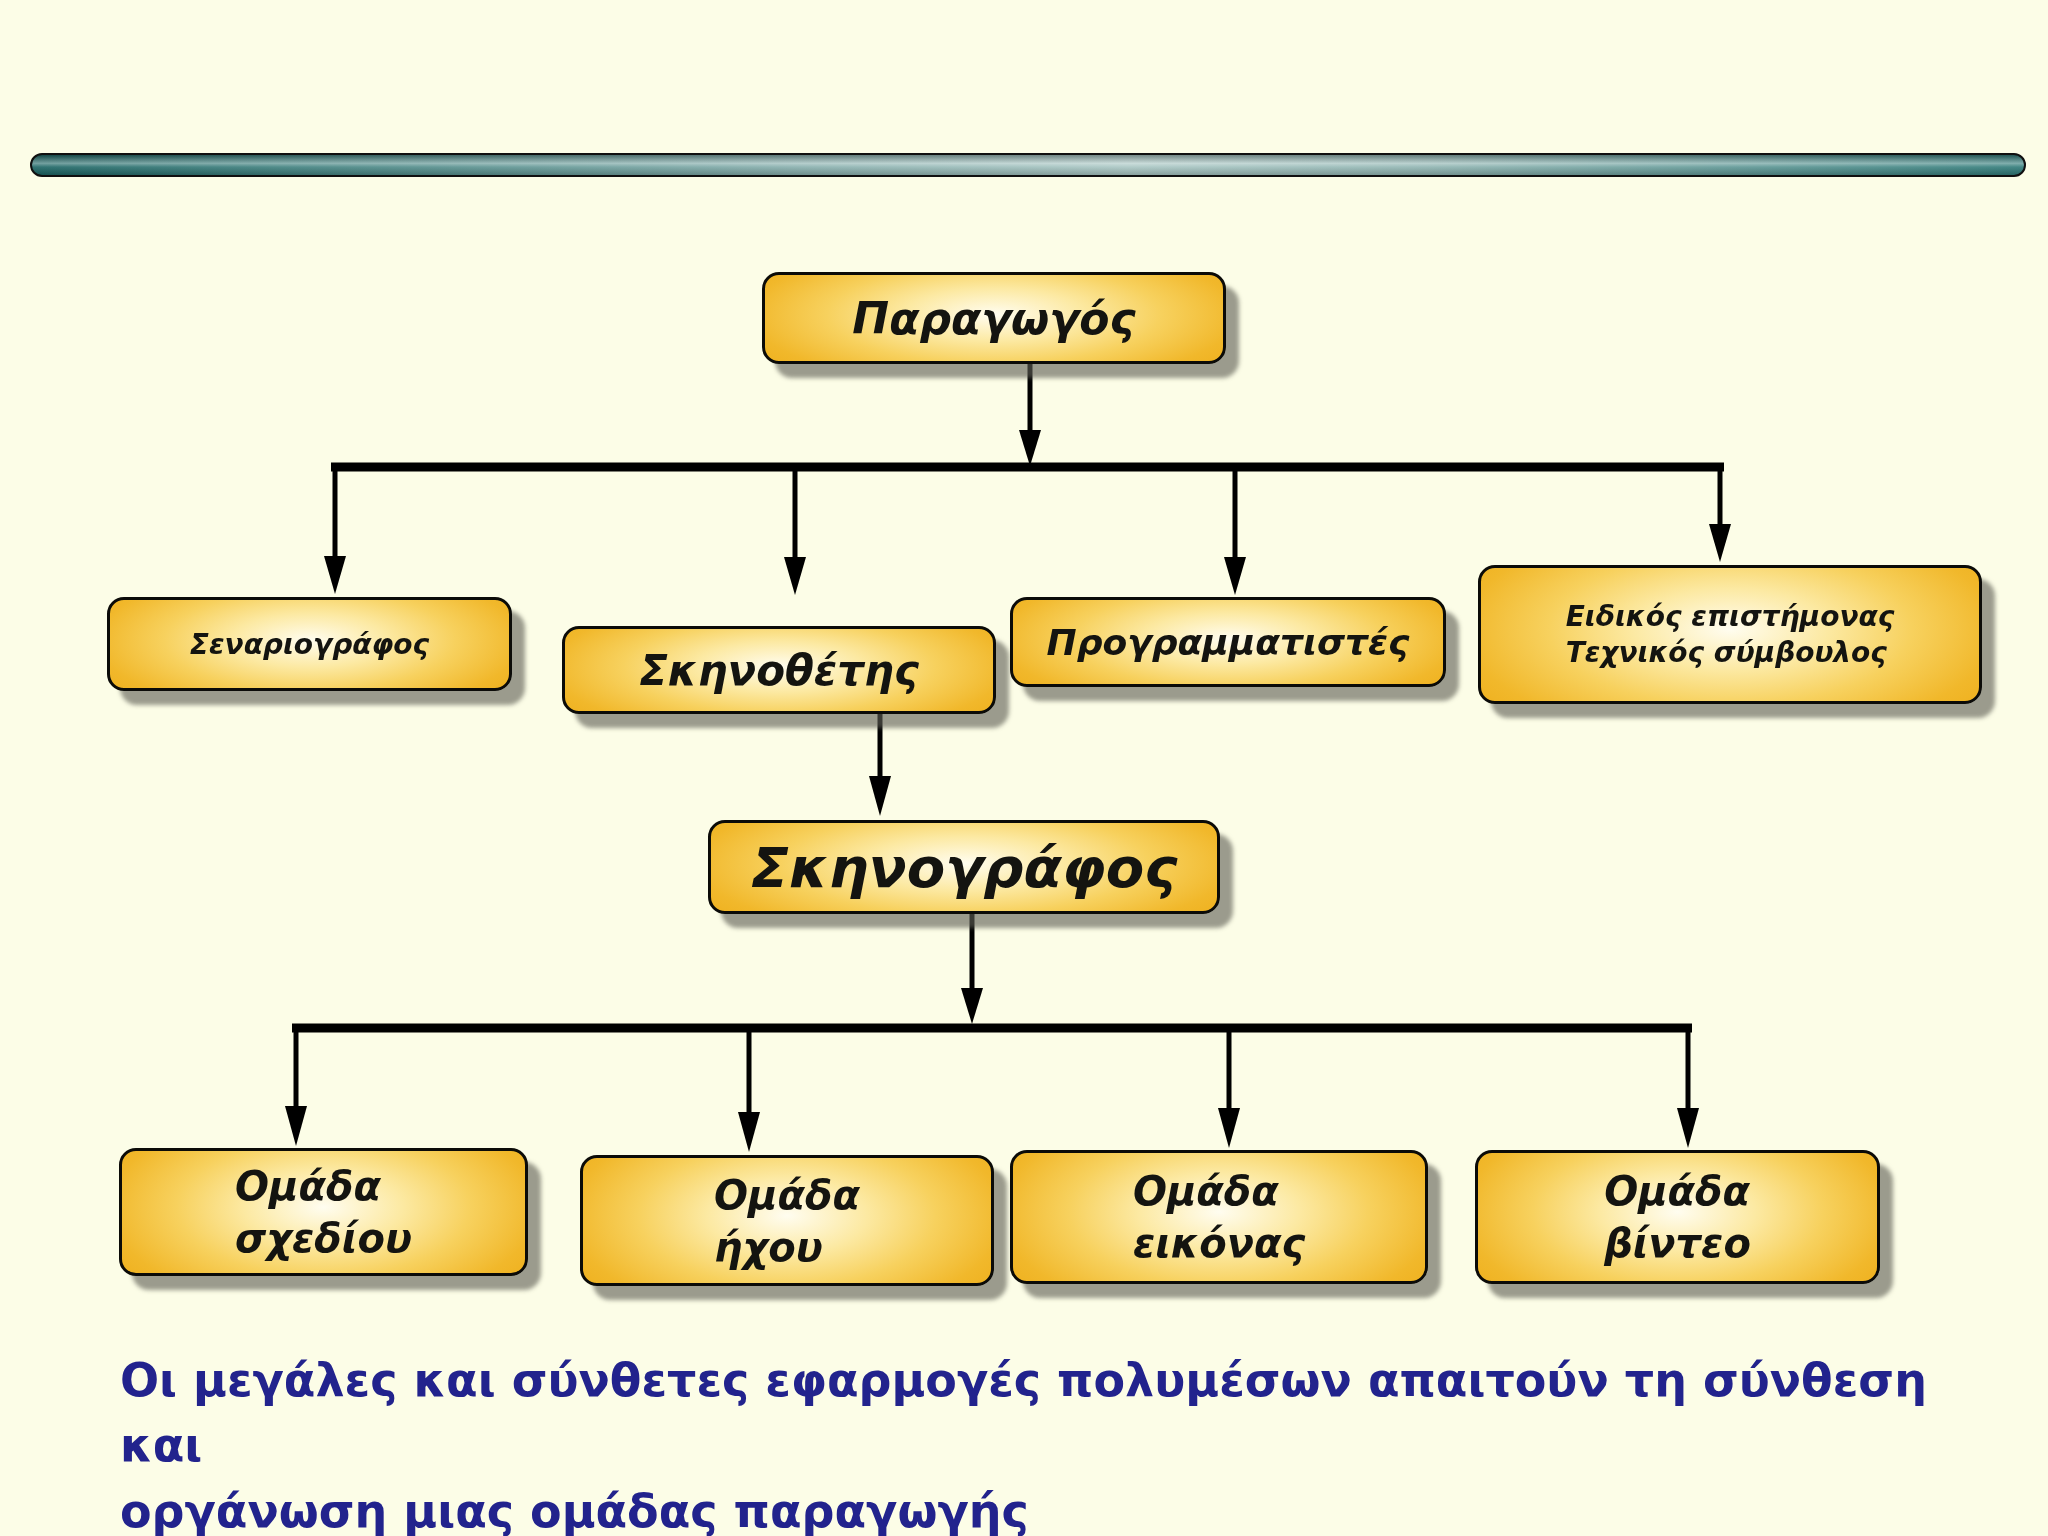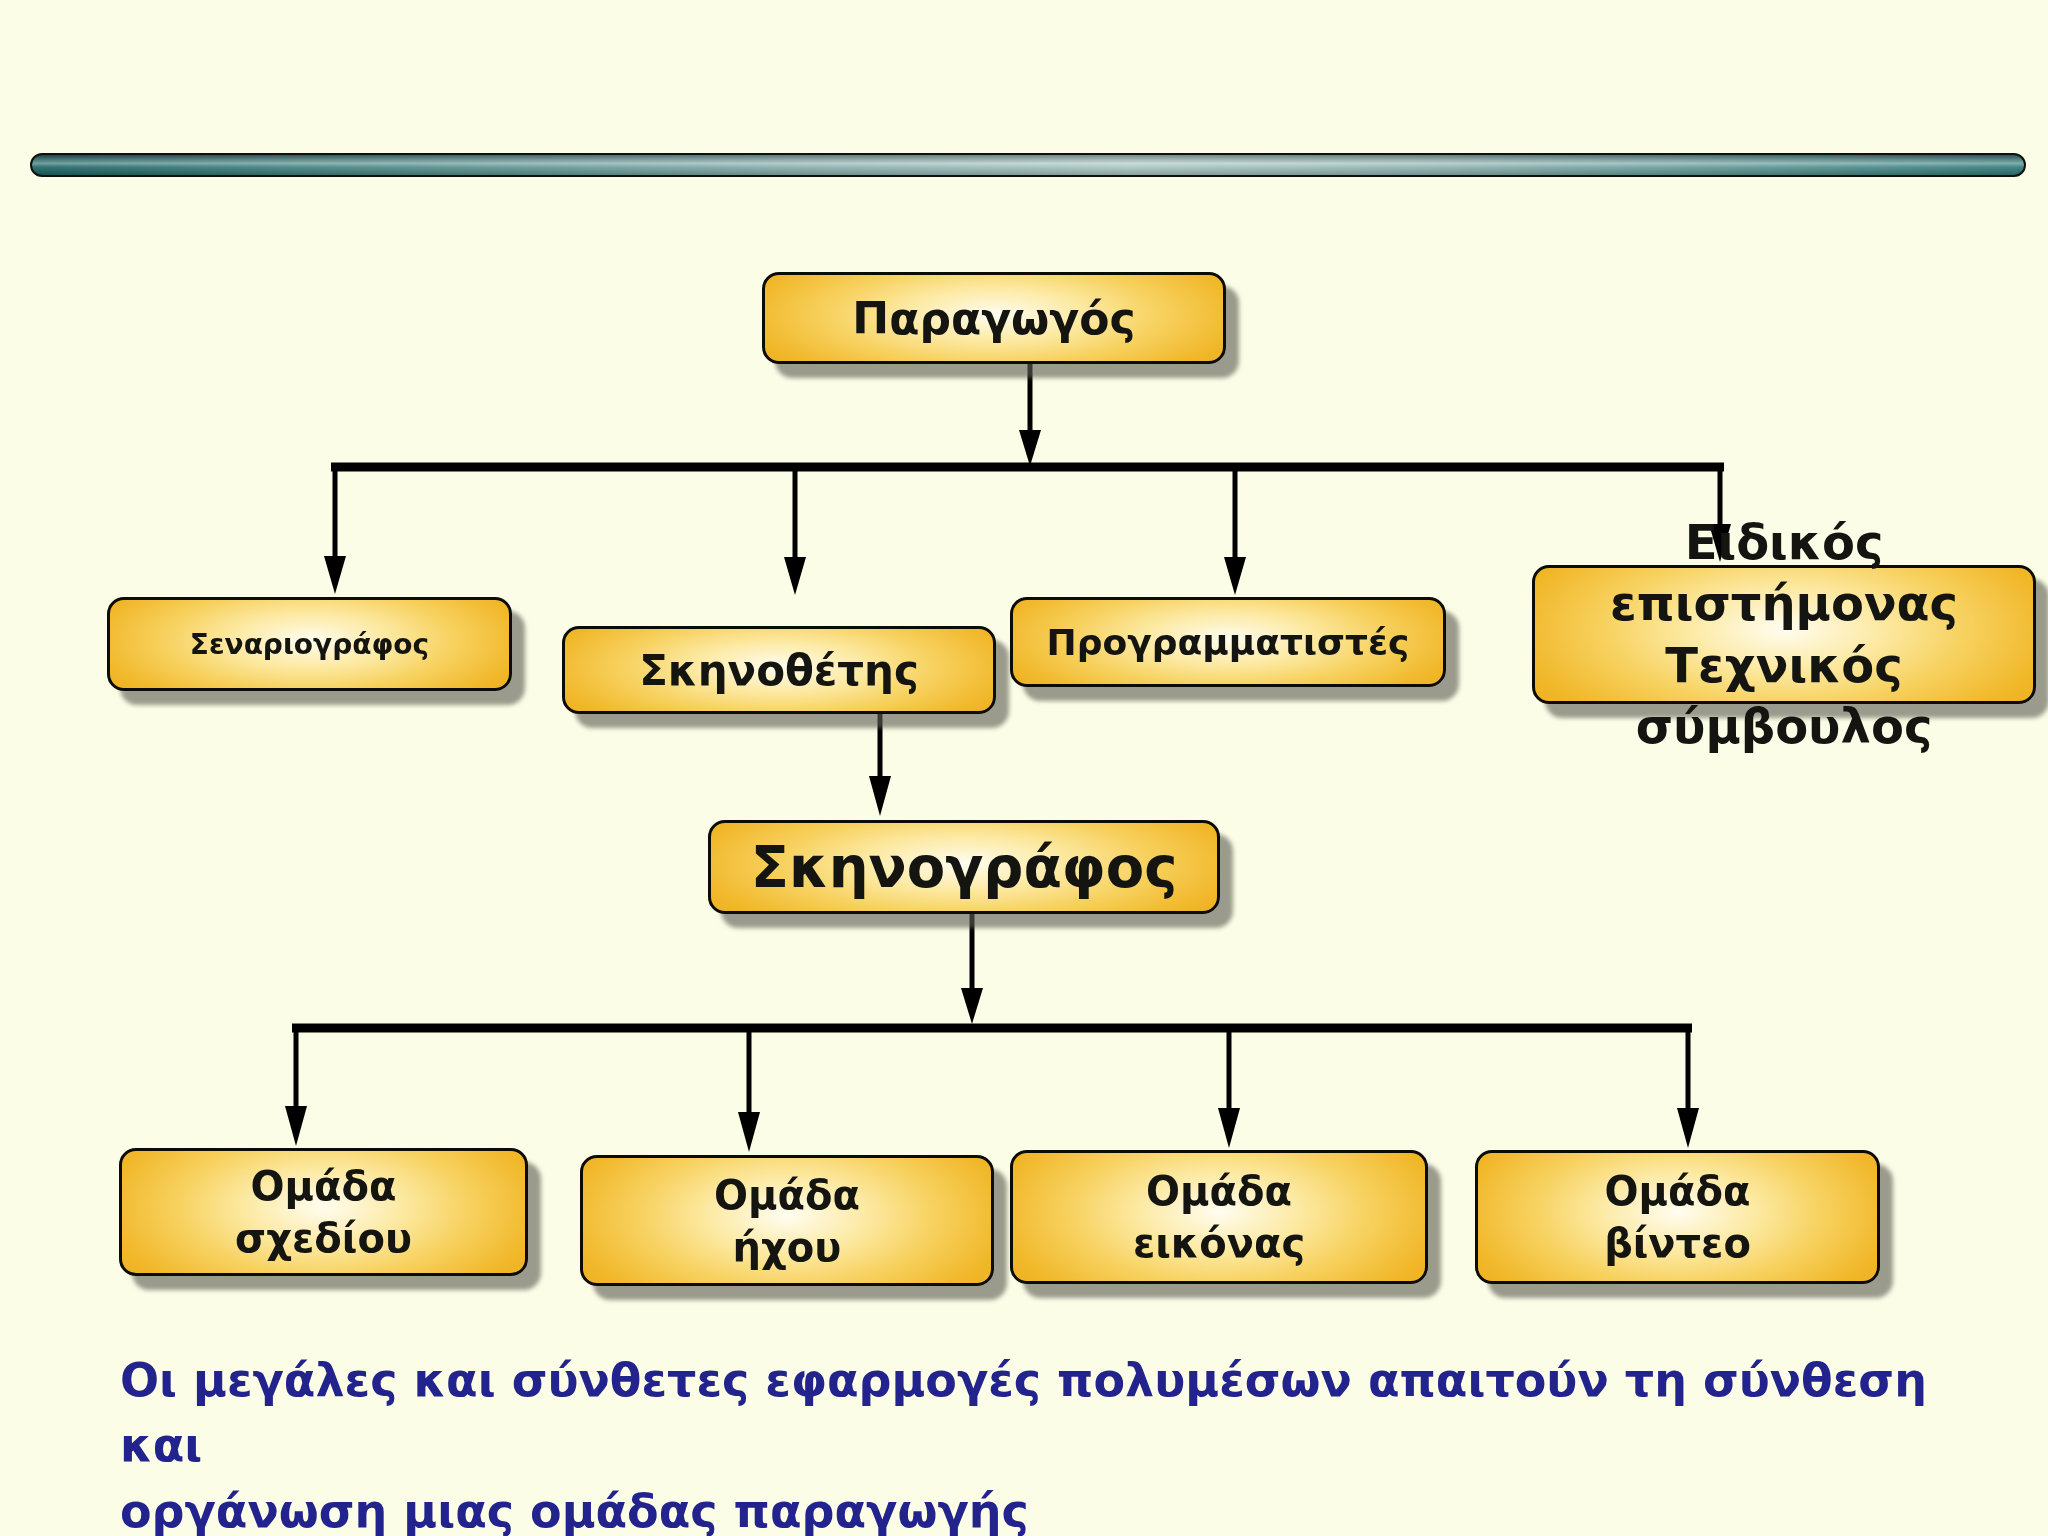--- a/index.html
+++ b/index.html
@@ -21,25 +21,26 @@
     background:
       linear-gradient(180deg, rgba(0,0,0,0.30) 0%, rgba(255,255,255,0.38) 42%, rgba(255,255,255,0.10) 60%, rgba(0,0,0,0.18) 100%),
       linear-gradient(90deg,#1B6463 0%,#3D7F7D 12%,#86AEAC 38%,#A9C6C3 55%,#8FB4B1 70%,#569290 88%,#2F7A78 100%);
   }
   .connectors{position:absolute;left:0;top:0;z-index:1;}
   .connectors line{stroke:#000;}
   .connectors polygon{fill:#000;}
   .node{
     position:absolute;z-index:2;
     display:flex;align-items:center;justify-content:center;
-    text-align:center;font-weight:bold;color:#141410;
+    font-weight:bold;color:#141410;
     white-space:pre-line;
     border:3px solid #0B0B08;border-radius:17px;
     background:radial-gradient(ellipse 70% 110% at 50% 46%, #FFFDF0 0%, #FCE9A2 28%, #F7D15E 52%, #F1B82B 76%, #EDAA14 100%);
     box-shadow:13px 14px 4px rgba(95,95,85,0.62);
+    font-style:italic;
   }
   .footer-text{
     position:absolute;left:120px;top:1348px;width:1830px;
     font-size:46px;font-weight:bold;color:#22238D;
     line-height:1.42;white-space:pre-line;
   }
 </style>
 </head>
 <body>
 
@@ -101,21 +102,21 @@
       <line x1="1688" y1="1024" x2="1688" y2="1112" stroke-width="5"></line>
       <polygon points="1677,1108 1699,1108 1688,1148"></polygon>
     </g>
   </svg>
 
   <div class="node" style="left:762px;top:272px;width:458px;height:86px;font-size:44px;">Παραγωγός</div>
 
   <div class="node" style="left:107px;top:597px;width:399px;height:88px;font-size:28px;">Σεναριογράφος</div>
   <div class="node" style="left:562px;top:598px;width:428px;height:82px;font-size:42px;margin-top:28px;">Σκηνοθέτης</div>
   <div class="node" style="left:1010px;top:597px;width:430px;height:84px;font-size:36px;">Προγραμματιστές</div>
-  <div class="node" style="left:1532px;top:565px;width:498px;height:133px;font-size:48px;line-height:1.28;">Ειδικός επιστήμονας
+  <div class="node" style="left:1478px;top:565px;width:498px;height:133px;font-size:28px;line-height:1.28;">Ειδικός επιστήμονας
 Τεχνικός σύμβουλος</div>
 
   <div class="node" style="left:708px;top:820px;width:506px;height:88px;font-size:56px;">Σκηνογράφος</div>
 
   <div class="node" style="left:119px;top:1148px;width:403px;height:122px;font-size:40px;line-height:1.3;">Ομάδα
 σχεδίου</div>
   <div class="node" style="left:580px;top:1155px;width:408px;height:125px;font-size:40px;line-height:1.3;">Ομάδα
 ήχου</div>
   <div class="node" style="left:1010px;top:1150px;width:412px;height:128px;font-size:40px;line-height:1.3;">Ομάδα
 εικόνας</div>

